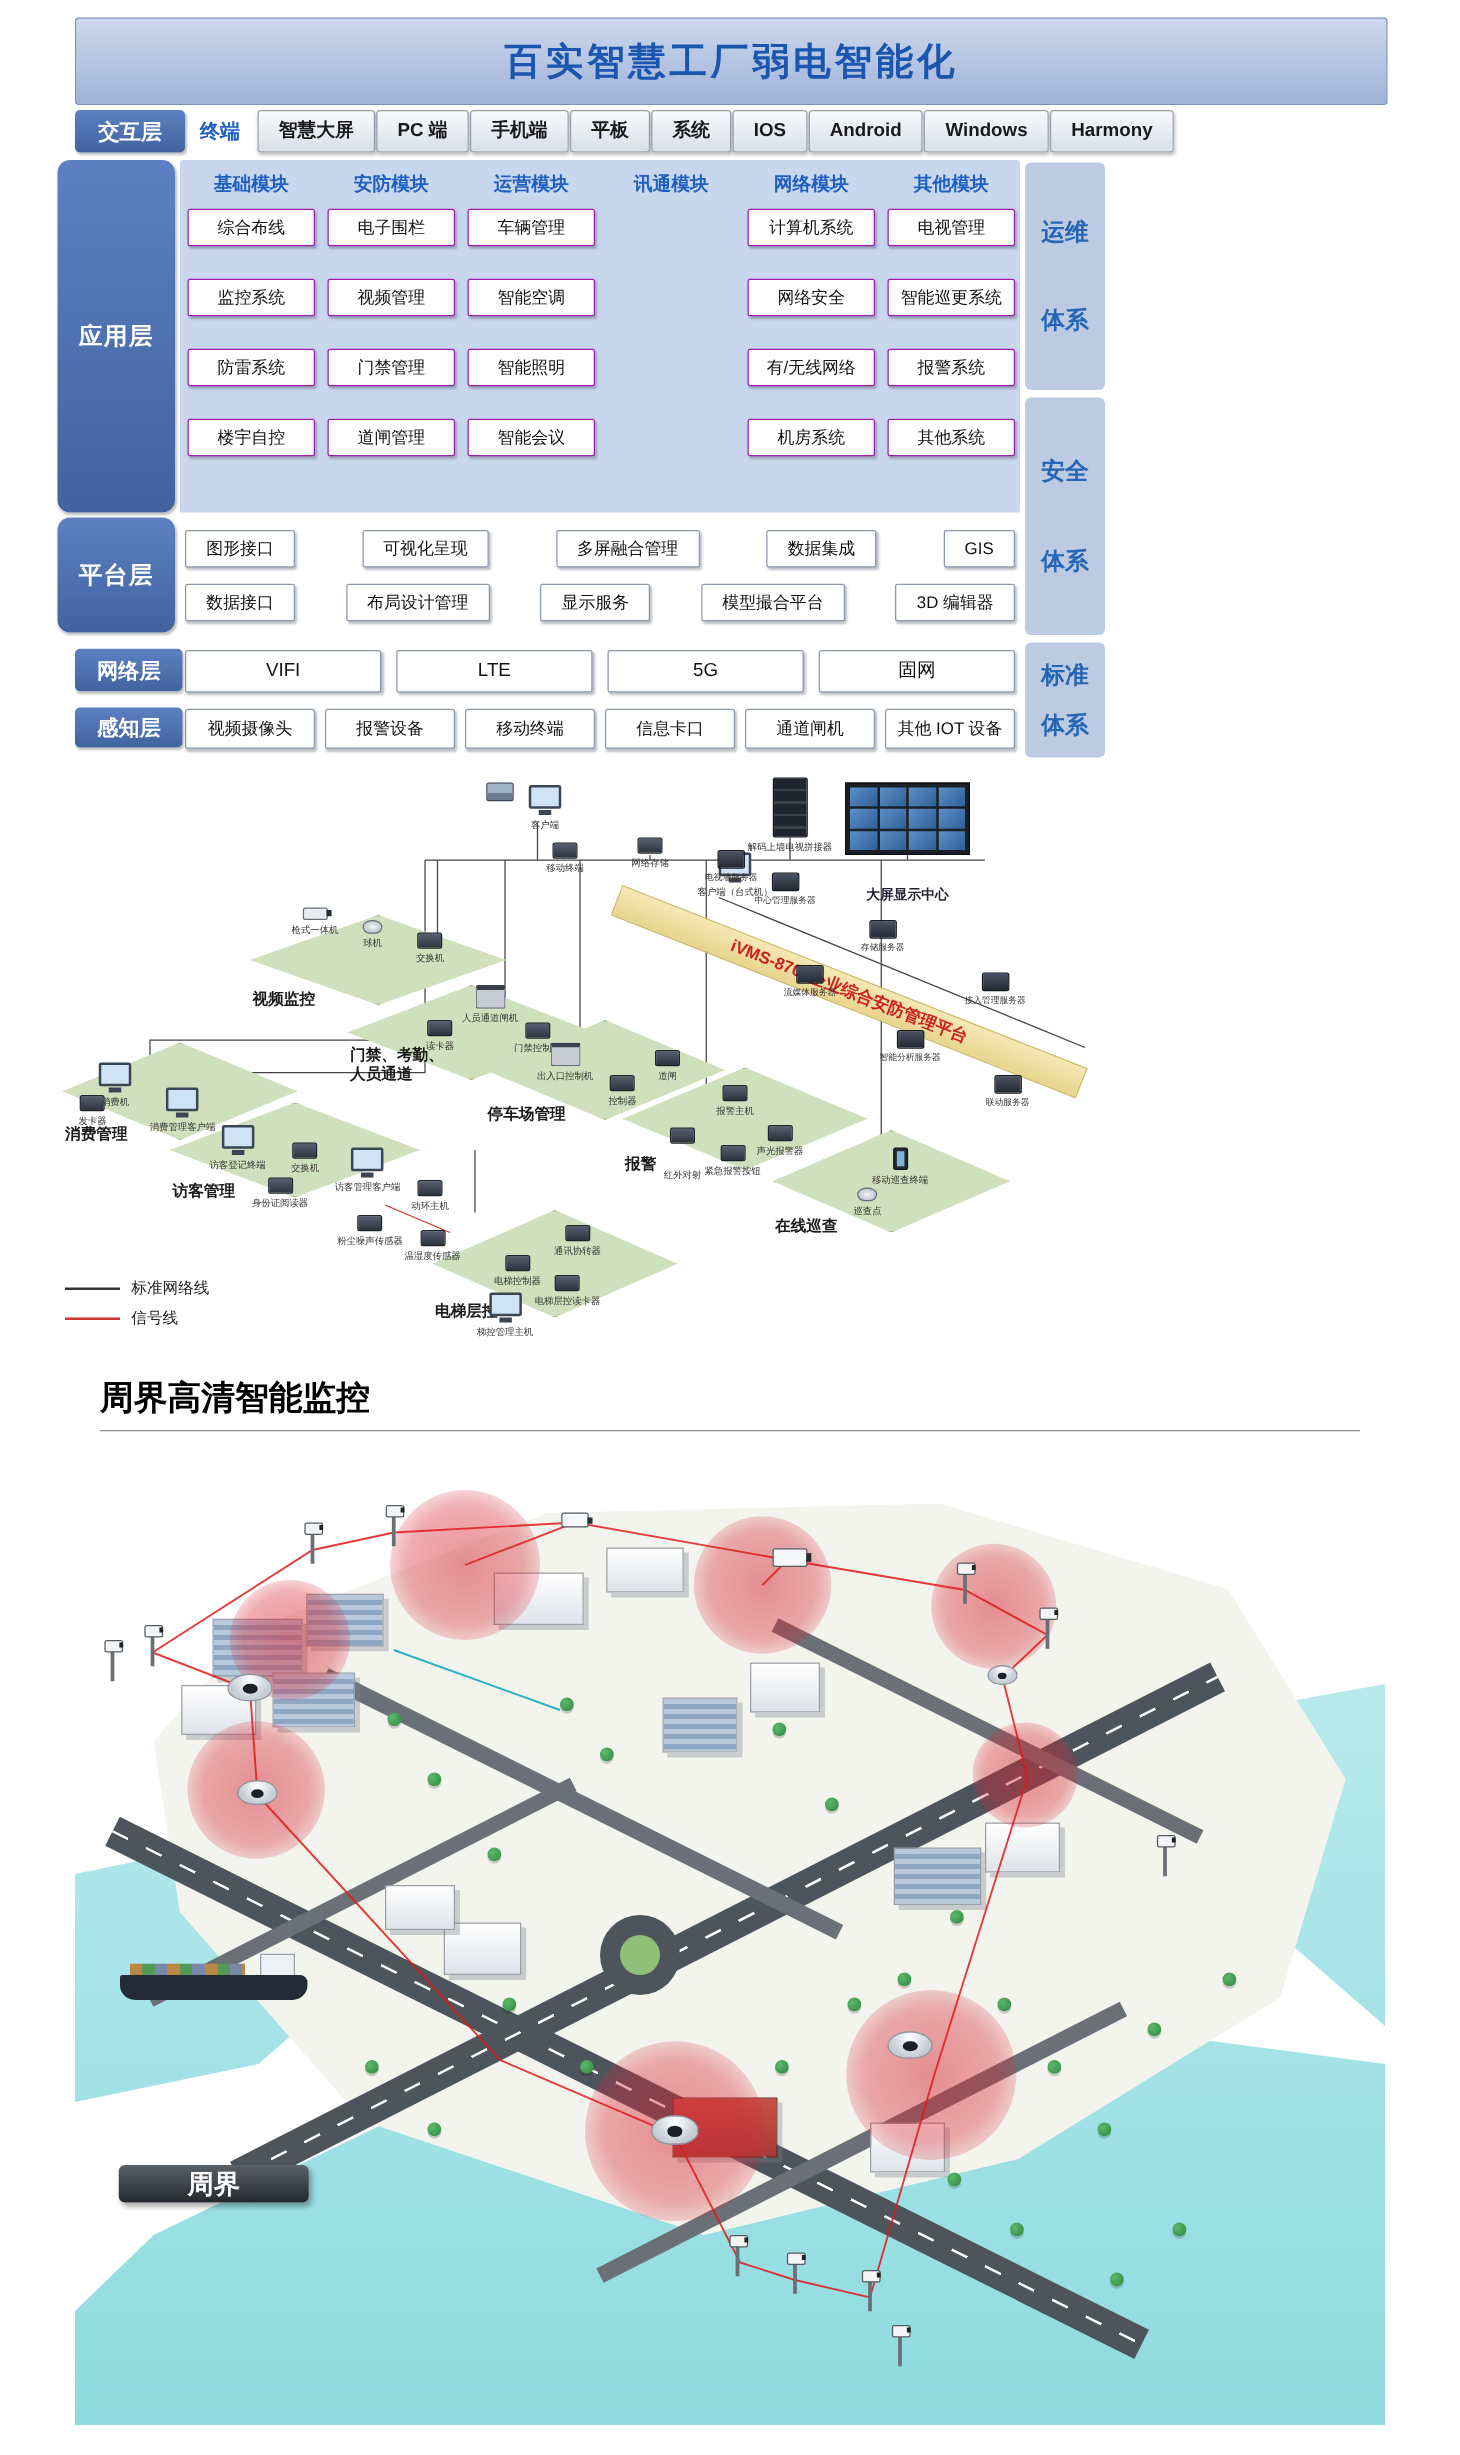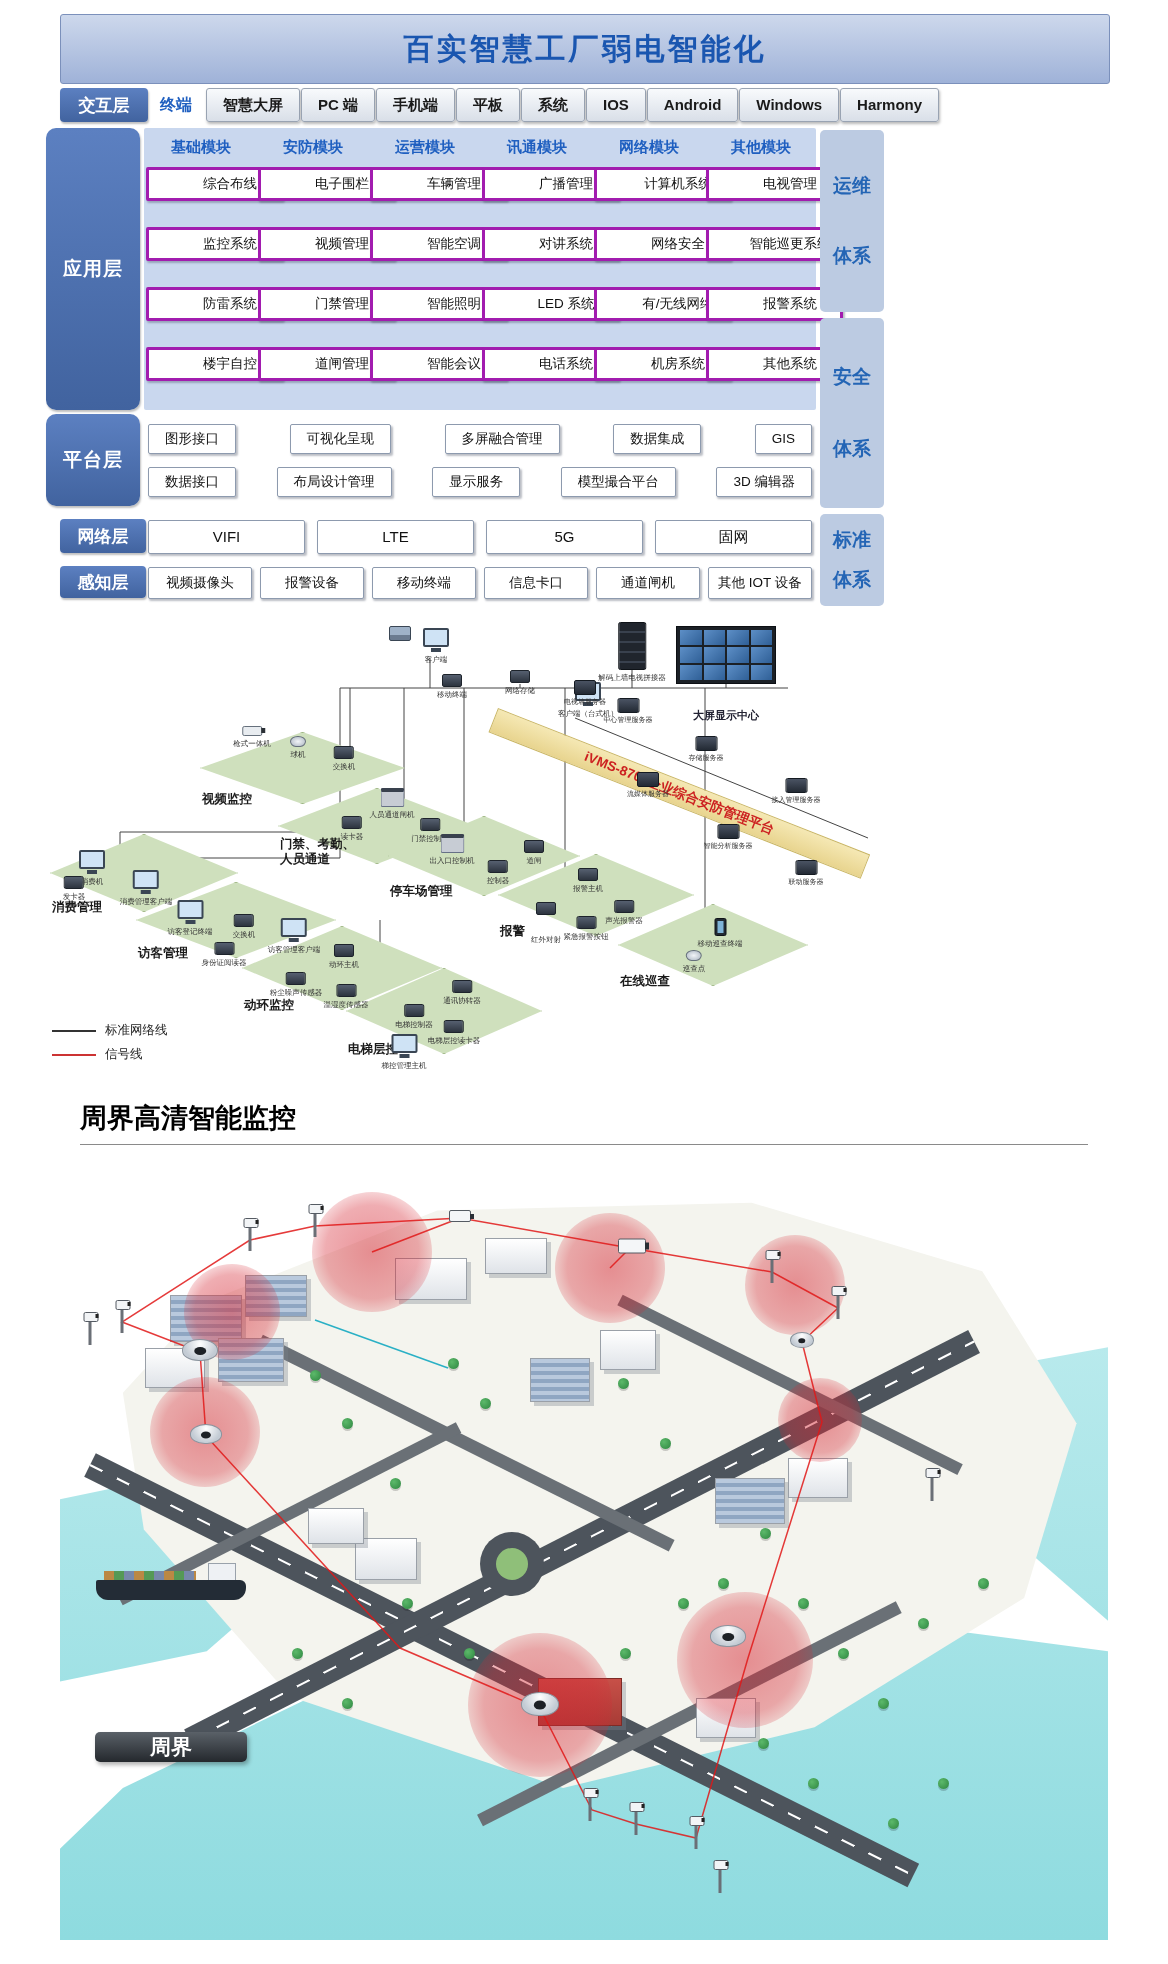--- a/index.html
+++ b/index.html
@@ -20,22 +20,22 @@
   .term{display:flex;align-items:center;justify-content:center;color:#1f5fc0;font-weight:bold;font-size:16px;}
 
   .btnrow{display:flex;gap:1px;align-items:center;}
   .ibtn{height:32px;line-height:32px;padding:0 16px;background:linear-gradient(180deg,#f8fafc,#d9dfe8);
         border:1px solid #99a3b2;border-radius:3px;box-shadow:1px 2px 3px rgba(0,0,0,.28);
         font-size:15px;font-weight:600;color:#1a1a1a;white-space:nowrap;}
 
   .appbg{left:144px;top:128px;width:672px;height:282px;background:#c9d7ee;border-radius:2px;}
   .app-col{position:absolute;width:110px;}
   .col-head{text-align:center;color:#1f5fc0;font-weight:bold;font-size:15px;margin:6px 0 10px;}
-  .wbox{width:100px;height:28px;line-height:28px;margin:0 auto 26px;background:#fff;border:3px solid #a21caf;
-        box-shadow:1.5px 2px 2px rgba(60,70,90,.35);border-radius:2px;text-align:center;font-size:13.5px;color:#111;white-space:nowrap;overflow:hidden;padding-left:31px;}
+  .wbox{width:100px;height:28px;line-height:28px;margin:0 auto 26px;background:#fff;border:1px solid #a21caf;
+        box-shadow:1.5px 2px 2px rgba(60,70,90,.35);border-radius:2px;text-align:center;font-size:13.5px;color:#111;white-space:nowrap;overflow:hidden;}
   .col-items .wbox:last-child{margin-bottom:0;}
 
   .sidebox{left:820px;width:64px;background:#bccbe2;border-radius:5px;display:flex;flex-direction:column;
            justify-content:space-evenly;align-items:center;color:#2465b5;font-weight:bold;font-size:19px;}
 
   .flexrow{display:flex;align-items:center;}
   .prow{justify-content:space-between;}
   .pbox{height:28px;line-height:28px;padding:0 16px;background:#fff;border:1px solid #8d9aae;
         box-shadow:1.5px 2px 2px rgba(60,70,90,.35);border-radius:2px;font-size:13.5px;text-align:center;white-space:nowrap;}
   .nrow{gap:12px;}
@@ -189,27 +189,20 @@
     <div class="col-items">
 
     <div class="wbox">车辆管理</div>
         <div class="wbox">智能空调</div>
         <div class="wbox">智能照明</div>
         <div class="wbox">智能会议</div>
       </div>
   </div>
   <div class="app-col" style="left:482px;top:132px;">
     <div class="col-head">讯通模块</div>
-    <div class="col-items">
-
-    <div class="wbox">广播管理</div>
-        <div class="wbox">对讲系统</div>
-        <div class="wbox">LED 系统</div>
-        <div class="wbox">电话系统</div>
-      </div>
   </div>
   <div class="app-col" style="left:594px;top:132px;">
     <div class="col-head">网络模块</div>
     <div class="col-items">
 
     <div class="wbox">计算机系统</div>
         <div class="wbox">网络安全</div>
         <div class="wbox">有/无线网络</div>
         <div class="wbox">机房系统</div>
       </div>
@@ -306,24 +299,20 @@
         <div class="zone" style="left: 50px; top: 214px; width: 188px; height: 78px;">
           <div class="zone-fill"></div>
           <div class="zone-label">消费管理</div>
         </div>
 
         <div class="zone" style="left: 136px; top: 262px; width: 200px; height: 76px;">
           <div class="zone-fill"></div>
           <div class="zone-label">访客管理</div>
         </div>
 
-        <div class="zone" style="left: 242px; top: 306px; width: 200px; height: 84px;">
-          <div class="zone-fill"></div>
-          <div class="zone-label">动环监控</div>
-        </div>
 
         <div class="zone" style="left: 346px; top: 348px; width: 196px; height: 86px;">
           <div class="zone-fill"></div>
           <div class="zone-label">电梯层控</div>
         </div>
 
         <div class="zone" style="left: 498px; top: 234px; width: 196px; height: 82px;">
           <div class="zone-fill"></div>
           <div class="zone-label">报警</div>
         </div>

